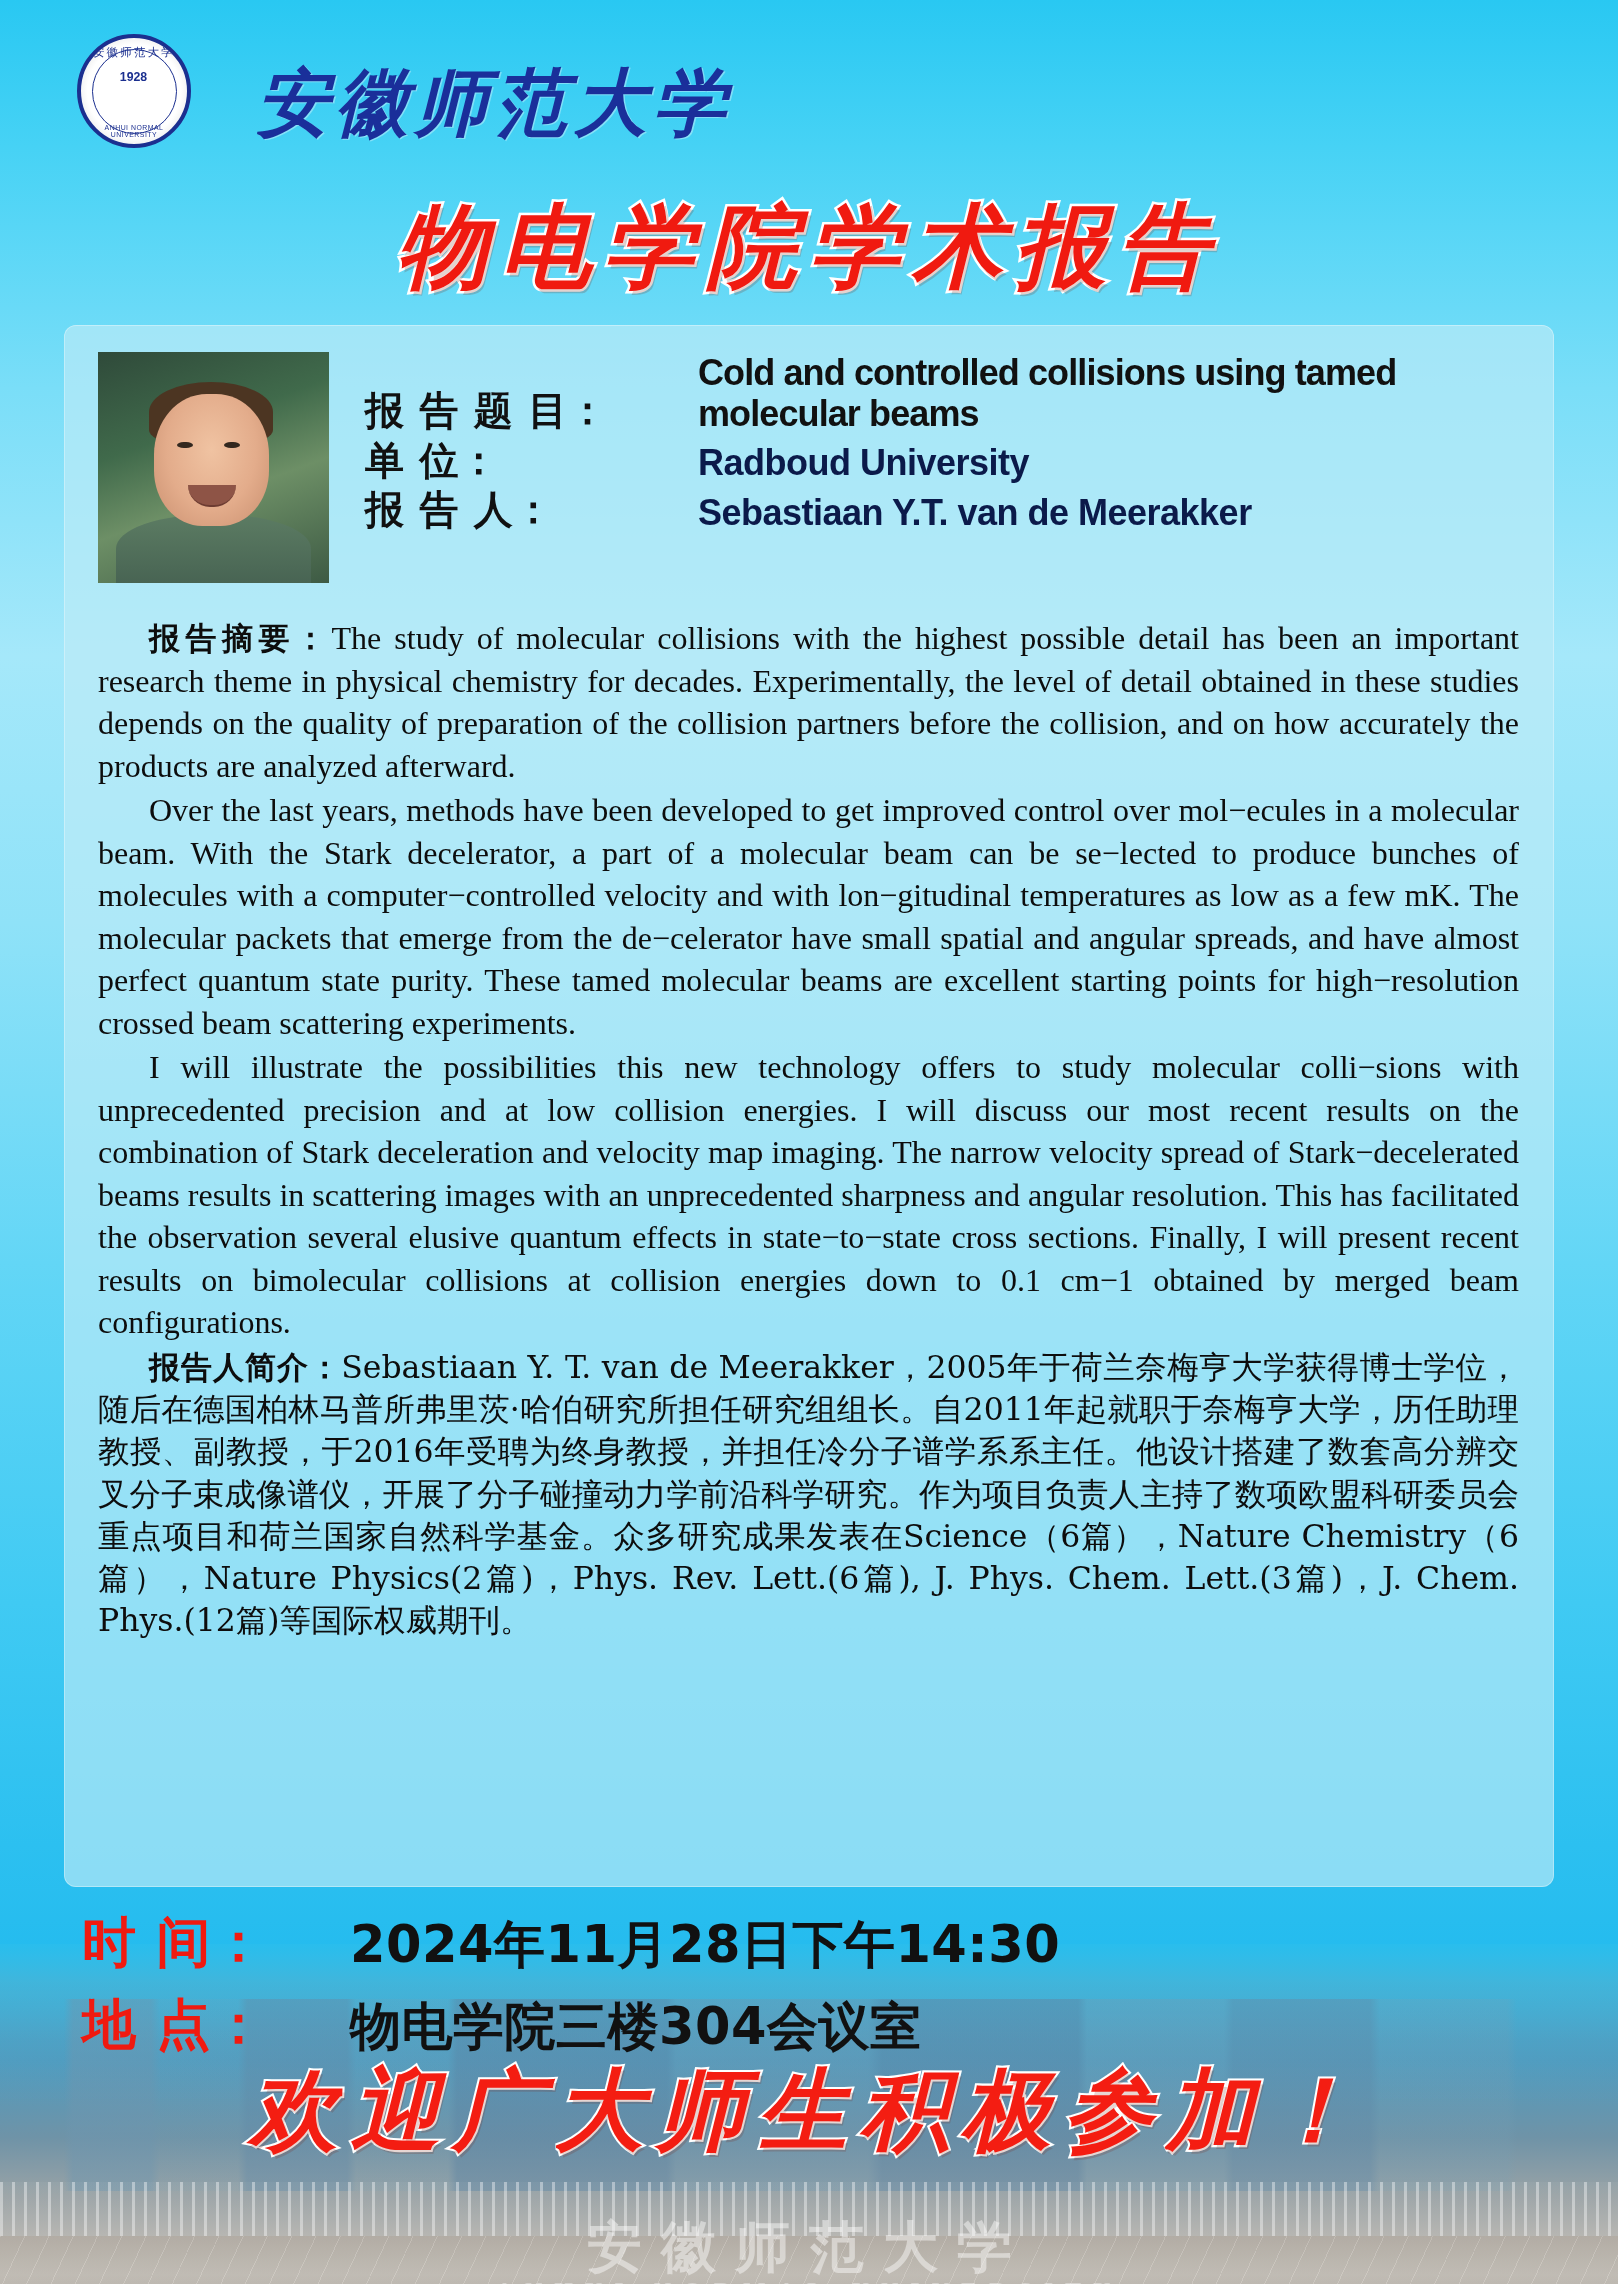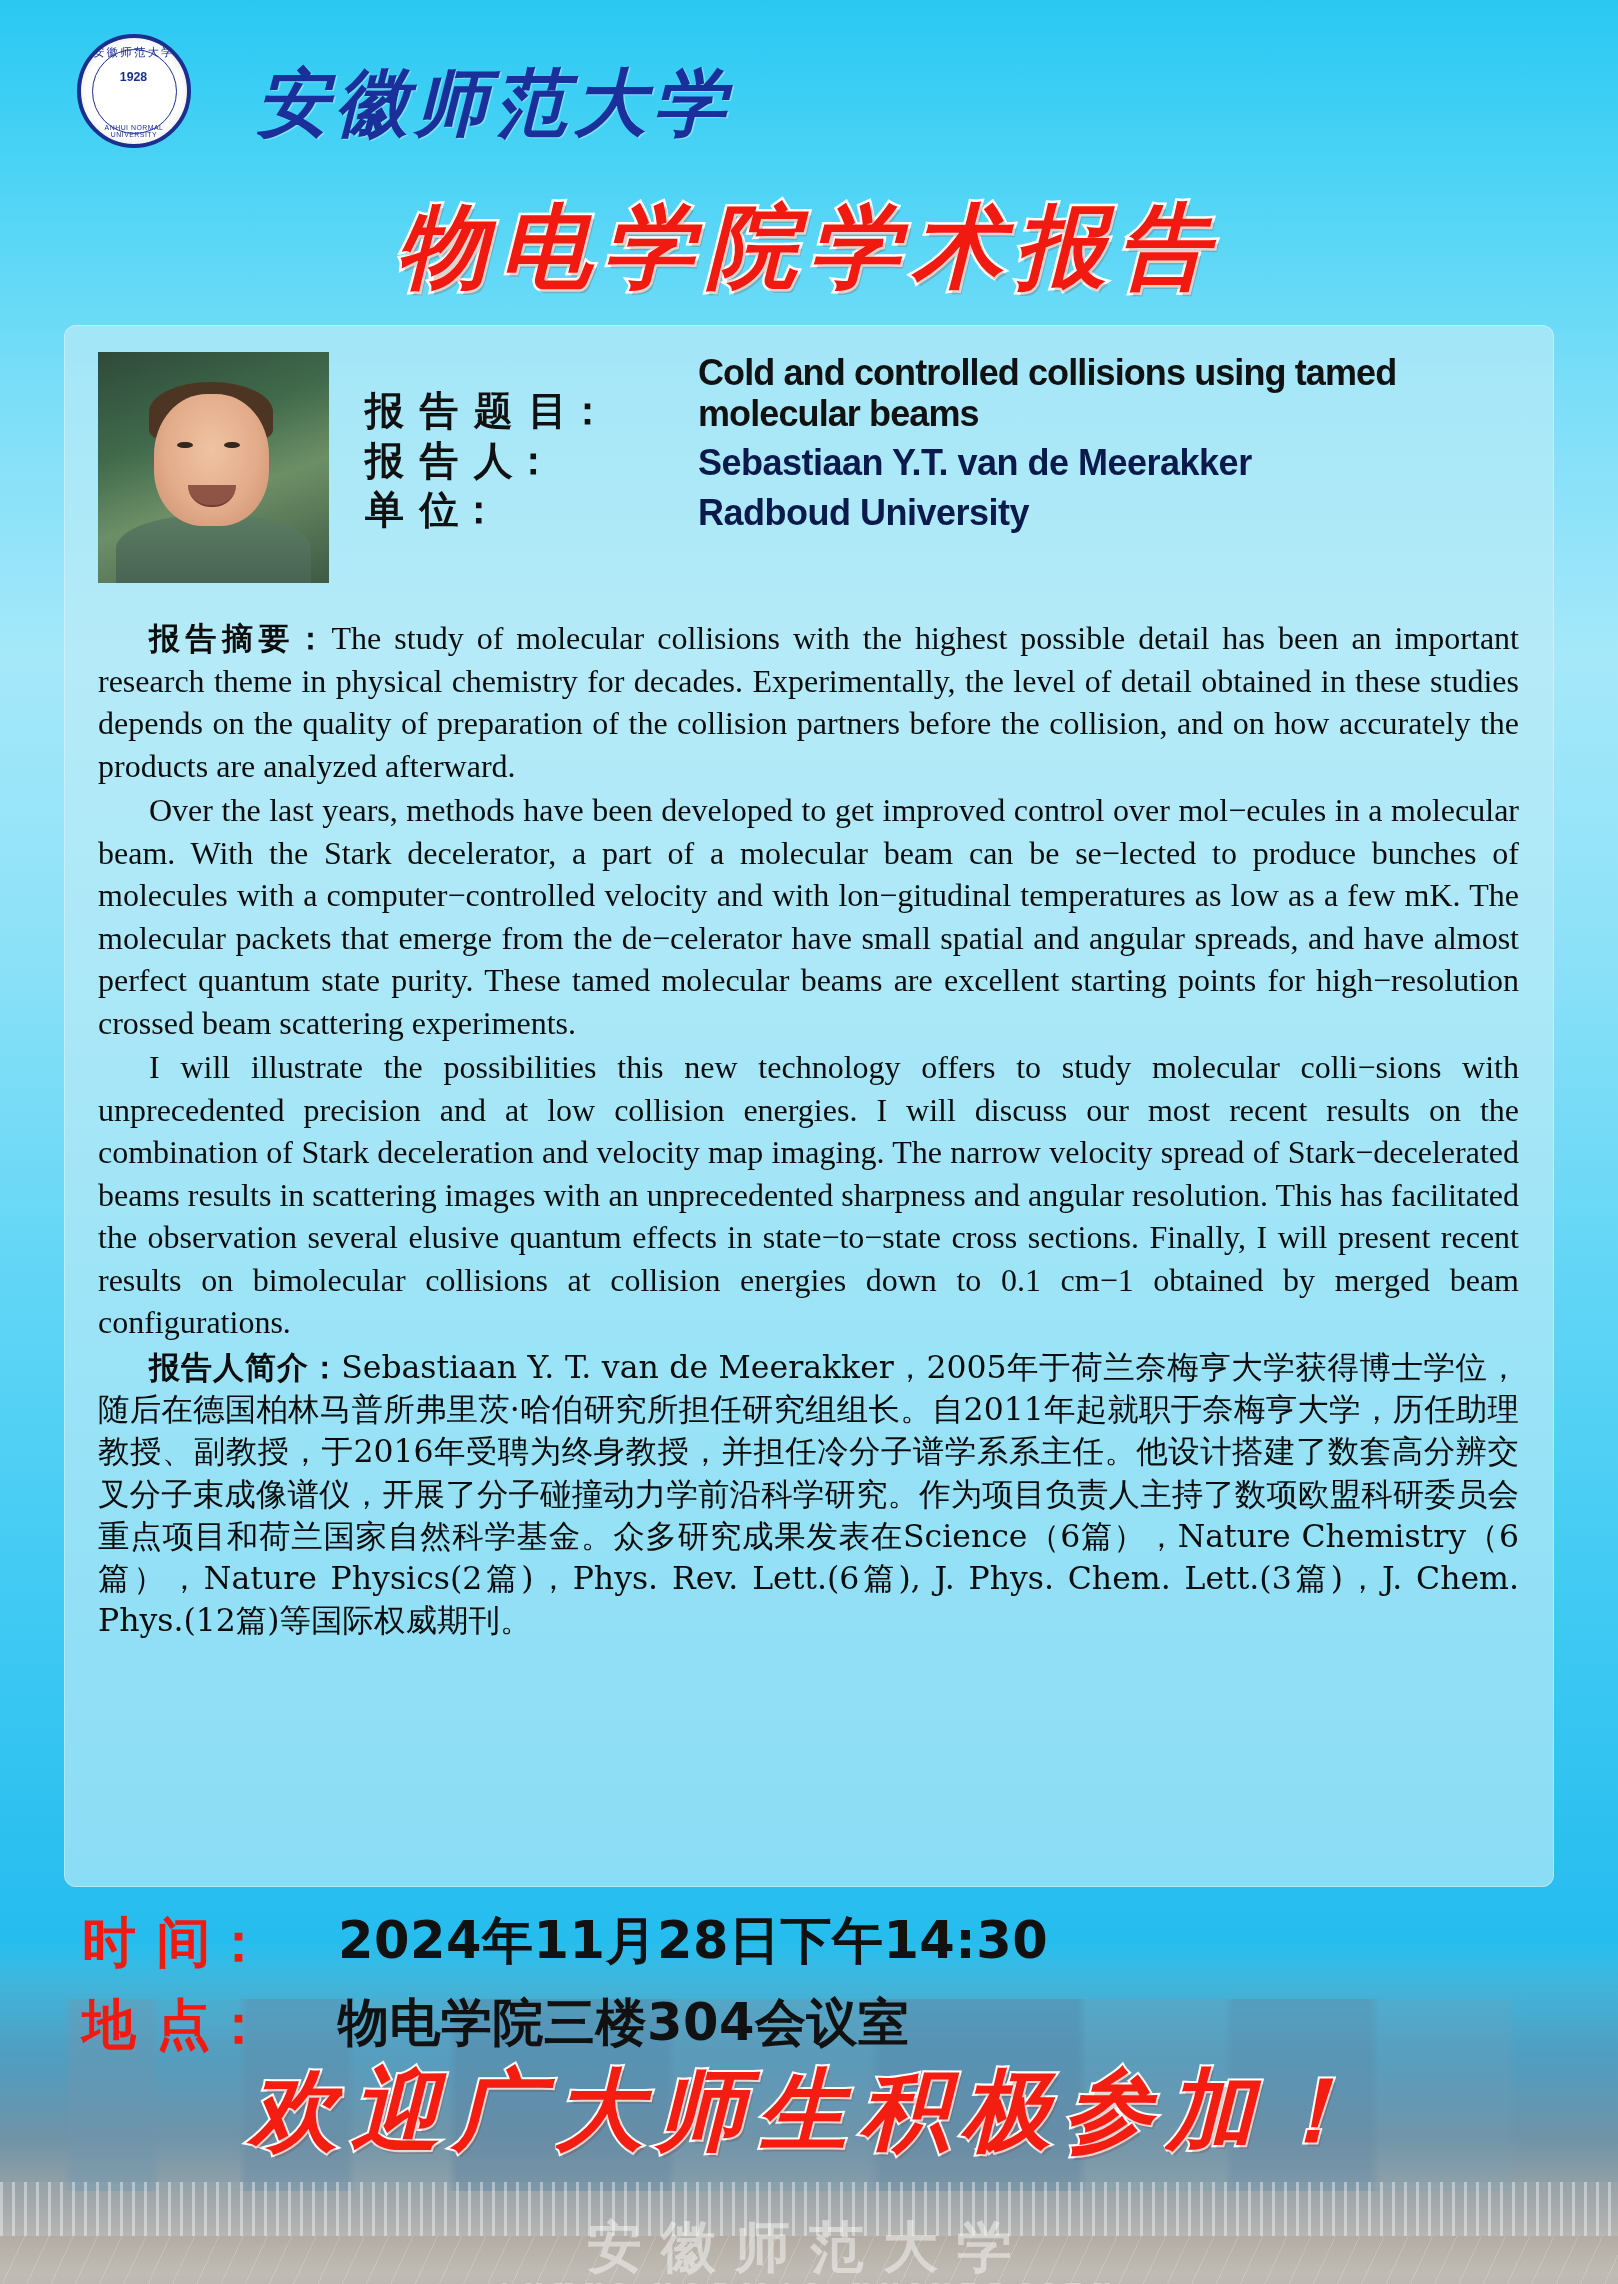--- a/index.html
+++ b/index.html
@@ -299,22 +299,23 @@
 
   
   .info-block {
     position: absolute;
     left: 82px;
     top: 1907px;
     width: 1462px;
   }
   .info-row {
     display: flex;
-    align-items: flex-start;
+    align-items: flex-end;
     margin-bottom: 9px;
+    gap: 12px;
   }
   .info-label {
     flex: 0 0 256px;
     font-family: "DejaVu Sans", sans-serif;
     font-size: 54px;
     font-weight: bold;
     color: #f01a10;
     letter-spacing: 0.9px;
   }
   .info-value {
@@ -400,26 +401,26 @@
       <div class="eye-r"></div>
       <div class="smile"></div>
     </div>
 
     <div class="meta">
       <div class="meta-row">
         <div class="meta-label">报 告 题 目：</div>
         <div class="meta-value en-title">Cold and controlled collisions using tamed molecular beams</div>
       </div>
       <div class="meta-row">
+        <div class="meta-label">单 位：</div>
+        <div class="meta-value">Radboud University</div>
+      </div>
+      <div class="meta-row">
         <div class="meta-label">报 告 人：</div>
         <div class="meta-value">Sebastiaan Y.T. van de Meerakker</div>
-      </div>
-      <div class="meta-row">
-        <div class="meta-label">单 位：</div>
-        <div class="meta-value">Radboud University</div>
       </div>
     </div>
 
     <div class="abstract">
       <p><span class="lead">报告摘要：</span><span>The study of molecular collisions with the highest possible detail has been an important research theme in physical chemistry for decades. Experimentally, the level of detail obtained in these studies depends on the quality of preparation of the collision partners before the collision, and on how accurately the products are analyzed afterward.</span></p>
       <p>Over the last years, methods have been developed to get improved control over mol−ecules in a molecular beam. With the Stark decelerator, a part of a molecular beam can be se−lected to produce bunches of molecules with a computer−controlled velocity and with lon−gitudinal temperatures as low as a few mK. The molecular packets that emerge from the de−celerator have small spatial and angular spreads, and have almost perfect quantum state purity. These tamed molecular beams are excellent starting points for high−resolution crossed beam scattering experiments.</p>
       <p>I will illustrate the possibilities this new technology offers to study molecular colli−sions with unprecedented precision and at low collision energies. I will discuss our most recent results on the combination of Stark deceleration and velocity map imaging. The narrow velocity spread of Stark−decelerated beams results in scattering images with an unprecedented sharpness and angular resolution. This has facilitated the observation several elusive quantum effects in state−to−state cross sections. Finally, I will present recent results on bimolecular collisions at collision energies down to 0.1 cm−1 obtained by merged beam configurations.</p>
       <p class="bio"><span class="lead">报告人简介：</span><span>Sebastiaan Y. T. van de Meerakker，2005年于荷兰奈梅亨大学获得博士学位，随后在德国柏林马普所弗里茨·哈伯研究所担任研究组组长。自2011年起就职于奈梅亨大学，历任助理教授、副教授，于2016年受聘为终身教授，并担任冷分子谱学系系主任。他设计搭建了数套高分辨交叉分子束成像谱仪，开展了分子碰撞动力学前沿科学研究。作为项目负责人主持了数项欧盟科研委员会重点项目和荷兰国家自然科学基金。众多研究成果发表在Science（6篇），Nature Chemistry（6篇），Nature Physics(2篇)，Phys. Rev. Lett.(6篇), J. Phys. Chem. Lett.(3篇)，J. Chem. Phys.(12篇)等国际权威期刊。</span></p>
     </div>
 

